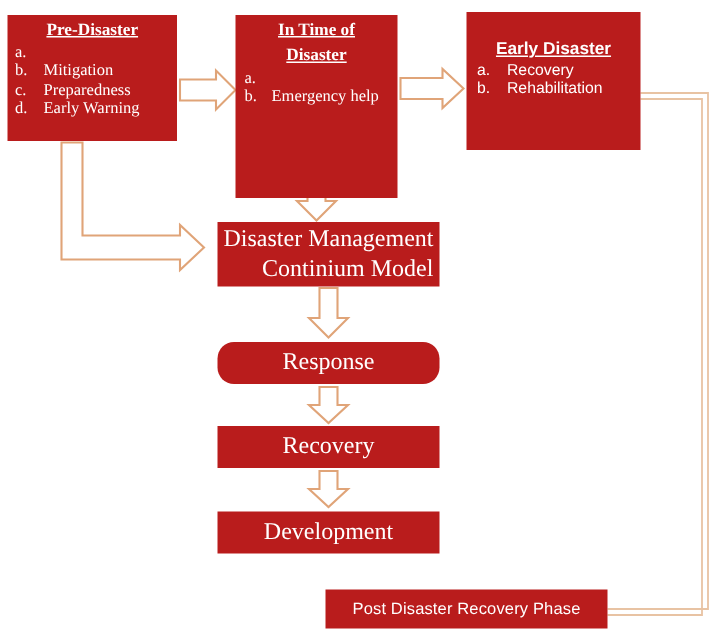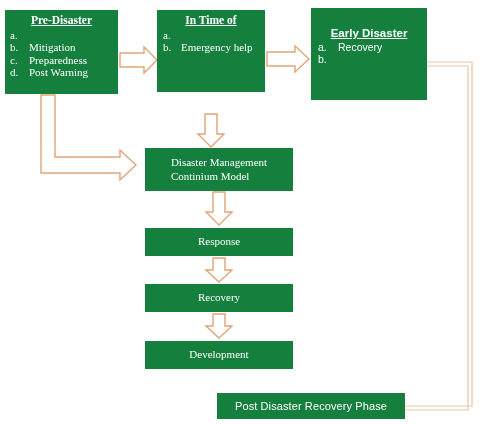--- a/index.html
+++ b/index.html
@@ -15,21 +15,21 @@
     font-family: "Liberation Serif", serif;
   }
   #diagram {
     position: absolute;
     left: 0; top: 0;
     width: 480px;
     height: 424px;
   }
   .box {
     position: absolute;
-    background: #15803d;
+    background: #b91c1c;
     box-sizing: border-box;
     color: #ffffff;
   }
   
   .phase-box .box-title {
     display: block;
     text-align: center;
     font-weight: bold;
     text-decoration: underline;
     line-height: 1.12;
@@ -57,21 +57,21 @@
     left: 5px; top: 10px; width: 113px; height: 84px;
     font-family: "Liberation Serif", serif;
   }
   #box-pre-disaster .box-title { font-size: 11.5px; margin-top: 4px; }
   #box-pre-disaster .items { margin-top: 2px; padding-left: 5px; }
   #box-pre-disaster .items li { font-size: 11px; }
   #box-pre-disaster .marker { width: 19px; }
 
   
   #box-in-time {
-    left: 157px; top: 10px; width: 108px; height: 82px;
+    left: 157px; top: 10px; width: 108px; height: 122px;
     font-family: "Liberation Serif", serif;
   }
   #box-in-time .box-title { font-size: 11.5px; margin-top: 4px; }
   #box-in-time .items { margin-top: 2px; padding-left: 6px; }
   #box-in-time .items li { font-size: 11px; }
   #box-in-time .marker { width: 18px; }
 
   
   #box-post-disaster {
     left: 311px; top: 8px; width: 116px; height: 92px;
@@ -80,29 +80,29 @@
   #box-post-disaster .box-title { font-size: 11.5px; margin-top: 19px; }
   #box-post-disaster .items { margin-top: 2px; padding-left: 7px; }
   #box-post-disaster .items li { font-size: 10.5px; }
   #box-post-disaster .marker { width: 20px; }
 
   
   .stack-box {
     display: flex;
     align-items: center;
     justify-content: center;
-    text-align: left;
+    text-align: right;
     left: 145px;
     width: 148px;
     font-family: "Liberation Serif", serif;
-    font-size: 11px;
+    font-size: 16px;
     line-height: 1.25;
   }
   #box-model     { top: 148px; height: 43px; }
-  #box-response  { top: 228px; height: 28px; }
+  #box-response  { top: 228px; height: 28px; border-radius: 11px; }
   #box-recovery  { top: 284px; height: 28px; }
   #box-development { top: 341px; height: 28px; }
 
   
   #box-post-recovery {
     left: 217px; top: 393px; width: 188px; height: 26px;
     display: flex;
     align-items: center;
     justify-content: center;
     font-family: "Liberation Sans", sans-serif;
@@ -154,47 +154,49 @@
       <li>
         <span class="marker">b.</span>
         <span class="item-text">Mitigation</span>
       </li>
       <li>
         <span class="marker">c.</span>
         <span class="item-text">Preparedness</span>
       </li>
       <li>
         <span class="marker">d.</span>
-        <span class="item-text">Post Warning</span>
+        <span class="item-text">Early Warning</span>
       </li>
     </ul>
   </div>
 
   <div class="box phase-box" id="box-in-time">
     <span class="box-title">In Time of</span>
+    <span class="box-title">Disaster</span>
     <ul class="items">
       <li>
         <span class="marker">a.</span>
       </li>
       <li>
         <span class="marker">b.</span>
         <span class="item-text">Emergency help</span>
       </li>
     </ul>
   </div>
 
   <div class="box phase-box" id="box-post-disaster">
     <span class="box-title">Early Disaster</span>
     <ul class="items">
       <li>
         <span class="marker">a.</span>
         <span class="item-text">Recovery</span>
       </li>
       <li>
         <span class="marker">b.</span>
+        <span class="item-text">Rehabilitation</span>
       </li>
     </ul>
   </div>
 
   <div class="box stack-box" id="box-model">
     <span>
       <span>Disaster Management</span><br>
       <span>Continium Model</span>
     </span>
   </div>

